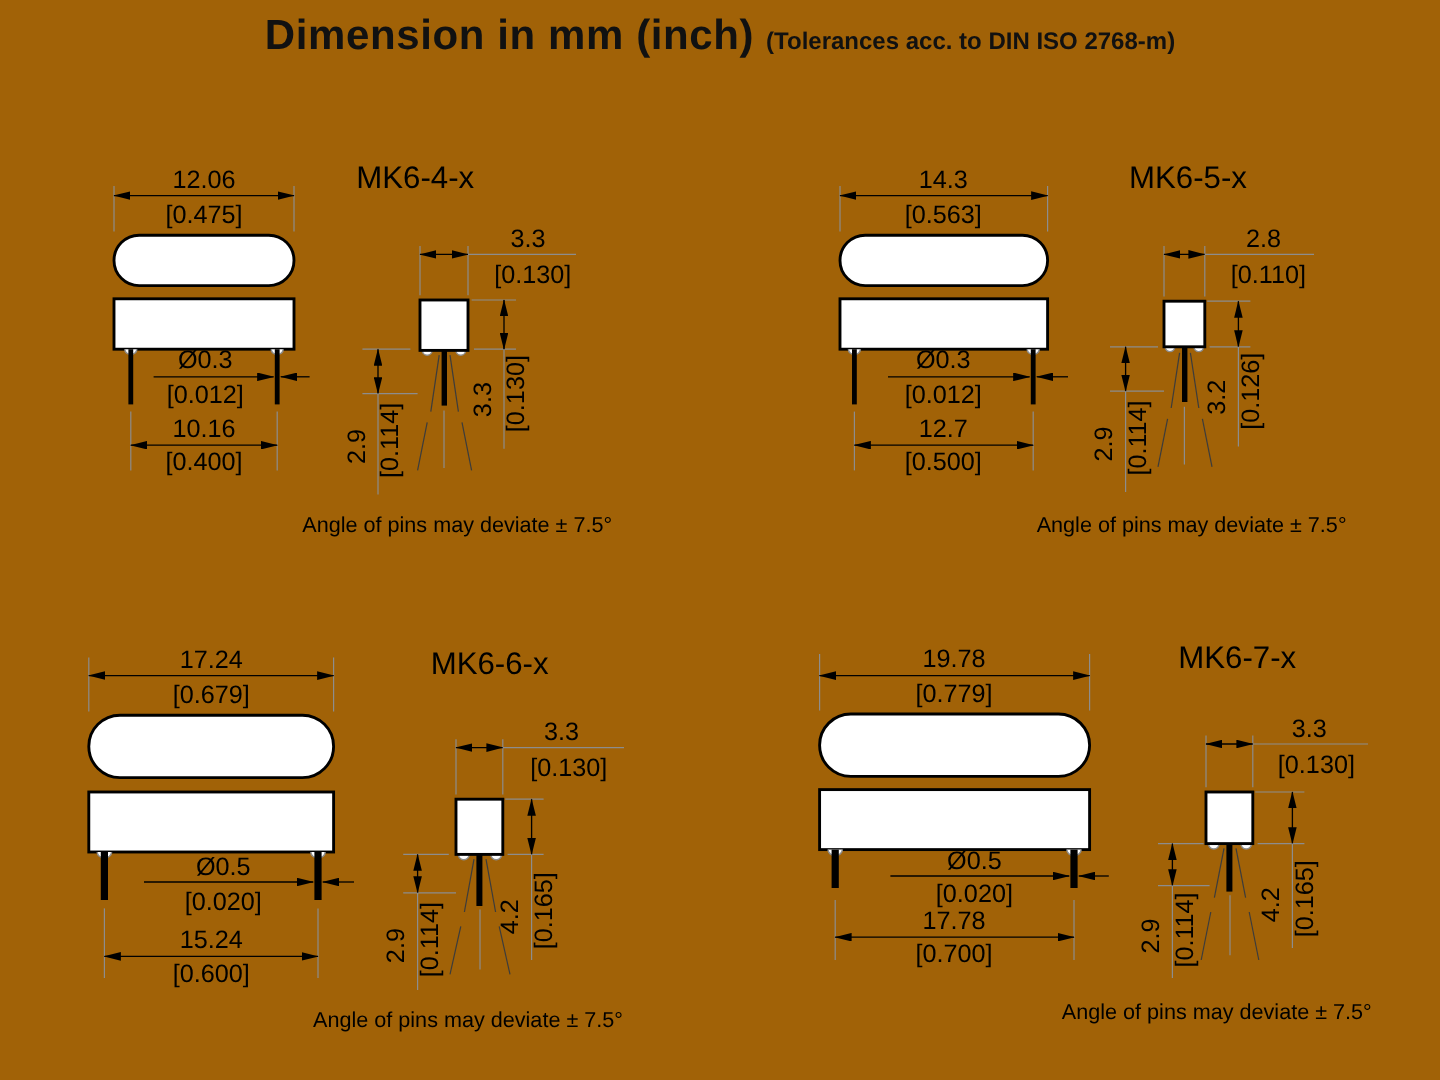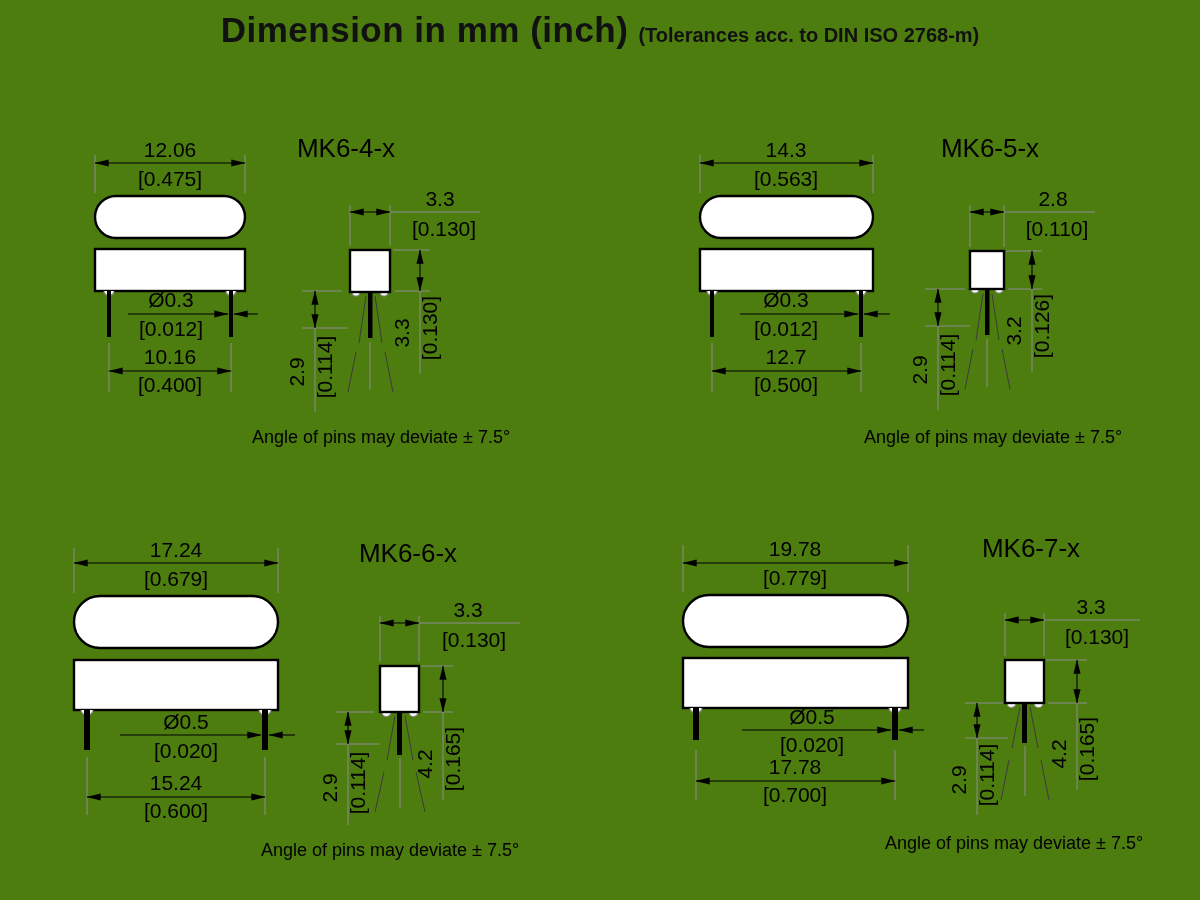--- a/index.html
+++ b/index.html
@@ -1,16 +1,16 @@
 <!DOCTYPE html>
 <html><head>
 <meta charset="utf-8">
 <style>
   html,body{margin:0;padding:0;background:#fff;}
-  .page{position:relative;width:1200px;height:900px;background:#4d7c0f;overflow:hidden;
+  .page{position:relative;width:1200px;height:900px;background:#a16207;overflow:hidden;
         font-family:"Liberation Sans",sans-serif;color:#111;}
   .header{position:absolute;top:10px;left:0;width:1200px;text-align:center;white-space:nowrap;}
   .header .title{font-size:35px;font-weight:bold;letter-spacing:.5px;}
   .header .subtitle{font-size:20px;font-weight:bold;margin-left:10px;}
   svg{position:absolute;top:0;left:0;}
   .ol{fill:#fff;stroke:#000;stroke-width:2.4;}          
   .bump{fill:#fff;stroke:#8d8d8d;stroke-width:1.2;}     
   .pin{fill:#000;stroke:none;}
   .dl{stroke:#000;stroke-width:1.1;fill:none;}          
   .el{stroke:#8d8d8d;stroke-width:1;fill:none;}         

